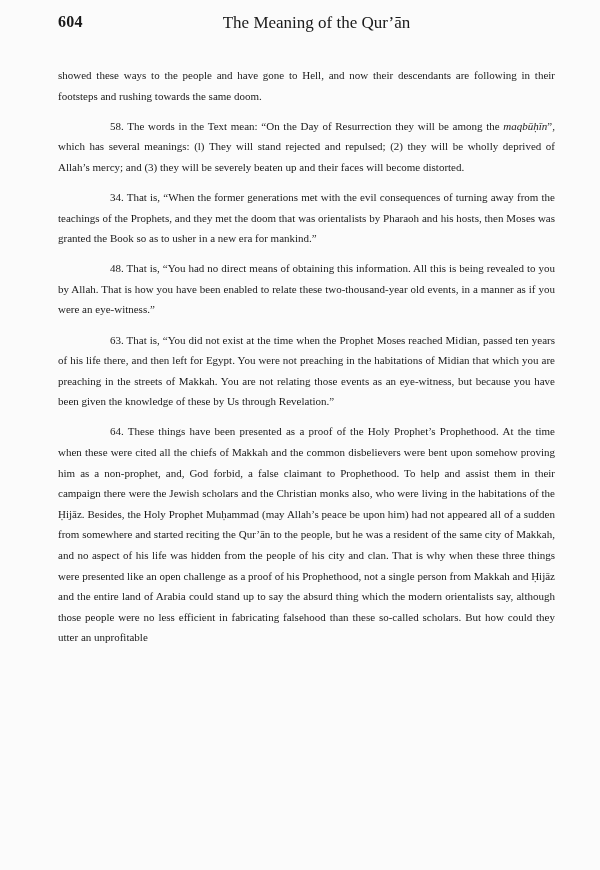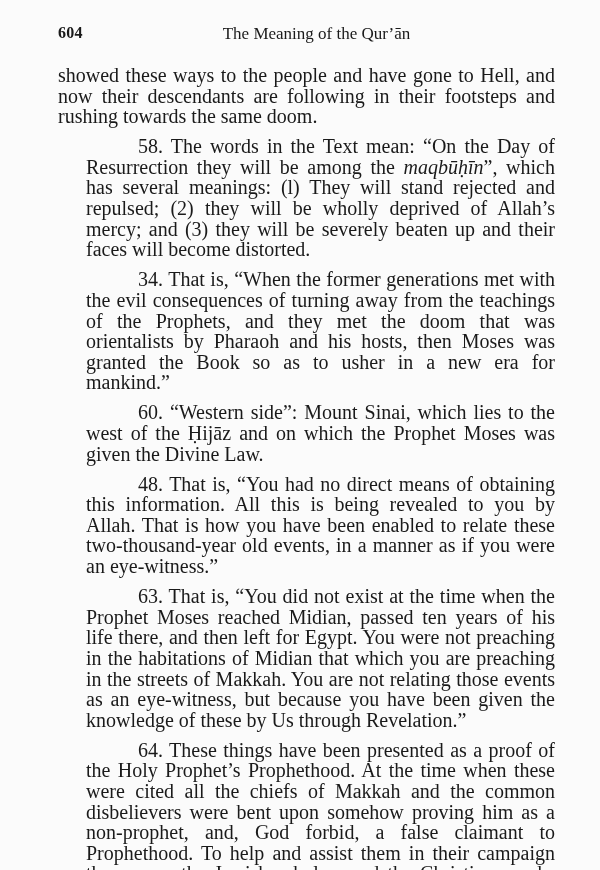--- a/index.html
+++ b/index.html
@@ -3,47 +3,46 @@
 <meta charset="utf-8">
 <style>
   html, body { margin: 0; padding: 0; }
   body {
     width: 600px; height: 870px; background: #fbfbfb;
     position: relative; overflow: hidden;
     font-family: "Liberation Serif", "DejaVu Serif", serif;
     color: #1a1a1a;
   }
   .page { position: absolute; left: 0; top: 0; width: 600px; height: 870px; }
-  .header { position: absolute; top: 22px; left: 58px; width: 497px; height: 24px; }
+  .header { position: absolute; top: 11px; left: 58px; width: 497px; height: 24px; }
   .page-number { position: absolute; left: 0; top: 2px; font-size: 16px; font-weight: bold; letter-spacing: 0.2px; }
   .running-title { position: absolute; left: 0; right: 0; top: 2px; text-align: center; font-size: 17px; padding-left: 20px; }
   .body { position: absolute; left: 58px; top: 65px; width: 497px; }
-  .para { font-size: 20px; line-height: 20.6px; text-align: justify; margin: 0 0 9.5px 0; }
+  .para { font-size: 11px; line-height: 20.6px; text-align: justify; margin: 0 0 9.5px 0; }
   .para.cont { text-indent: 0; }
-  .para.note { text-indent: 52px; margin-left: 28px; }
+  .para.note { text-indent: 52px; }
   .num { }
   em { font-style: italic; }
 </style>
 </head>
 <body>
 
 <div class="page">
   <div class="header">
     <span class="page-number">604</span>
     <div class="running-title">The Meaning of the Qur’ān</div>
   </div>
 
   <div class="body">
     <p class="para cont">showed these ways to the people and have gone to Hell, and now their descendants are following in their footsteps and rushing towards the same doom.</p>
 
     <p class="para note"><span class="num">58.</span> <span>The words in the Text mean: “On the Day of Resurrection they will be among the </span><em>maqbūḥīn</em><span>”, which has several meanings: (l) They will stand rejected and repulsed; (2) they will be wholly deprived of Allah’s mercy; and (3) they will be severely beaten up and their faces will become distorted.</span></p>
 
     <p class="para note"><span class="num">34.</span> <span>That is, “When the former generations met with the evil consequences of turning away from the teachings of the Prophets, and they met the doom that was orientalists by Pharaoh and his hosts, then Moses was granted the Book so as to usher in a new era for mankind.”</span></p>
 
-    <p class="para note"><span class="num">60.</span> <span>“Western side”: Mount Sinai, which lies to the west of the Ḥijāz and on which the Prophet Moses was given the Divine Law.</span></p>
 
 
     <p class="para note"><span class="num">48.</span> <span>That is, “You had no direct means of obtaining this information. All this is being revealed to you by Allah. That is how you have been enabled to relate these two-thousand-year old events, in a manner as if you were an eye-witness.”</span></p>
 
     <p class="para note"><span class="num">63.</span> <span>That is, “You did not exist at the time when the Prophet Moses reached Midian, passed ten years of his life there, and then left for Egypt. You were not preaching in the habitations of Midian that which you are preaching in the streets of Makkah. You are not relating those events as an eye-witness, but because you have been given the knowledge of these by Us through Revelation.”</span></p>
 
     <p class="para note"><span class="num">64.</span> <span>These things have been presented as a proof of the Holy Prophet’s Prophethood. At the time when these were cited all the chiefs of Makkah and the common disbelievers were bent upon somehow proving him as a non-prophet, and, God forbid, a false claimant to Prophethood. To help and assist them in their campaign there were the Jewish scholars and the Christian monks also, who were living in the habitations of the Ḥijāz. Besides, the Holy Prophet Muḥammad (may Allah’s peace be upon him) had not appeared all of a sudden from somewhere and started reciting the Qur’ān to the people, but he was a resident of the same city of Makkah, and no aspect of his life was hidden from the people of his city and clan. That is why when these three things were presented like an open challenge as a proof of his Prophethood, not a single person from Makkah and Ḥijāz and the entire land of Arabia could stand up to say the absurd thing which the modern orientalists say, although those people were no less efficient in fabricating falsehood than these so-called scholars. But how could they utter an unprofitable</span></p>
   </div>
 </div>
 

